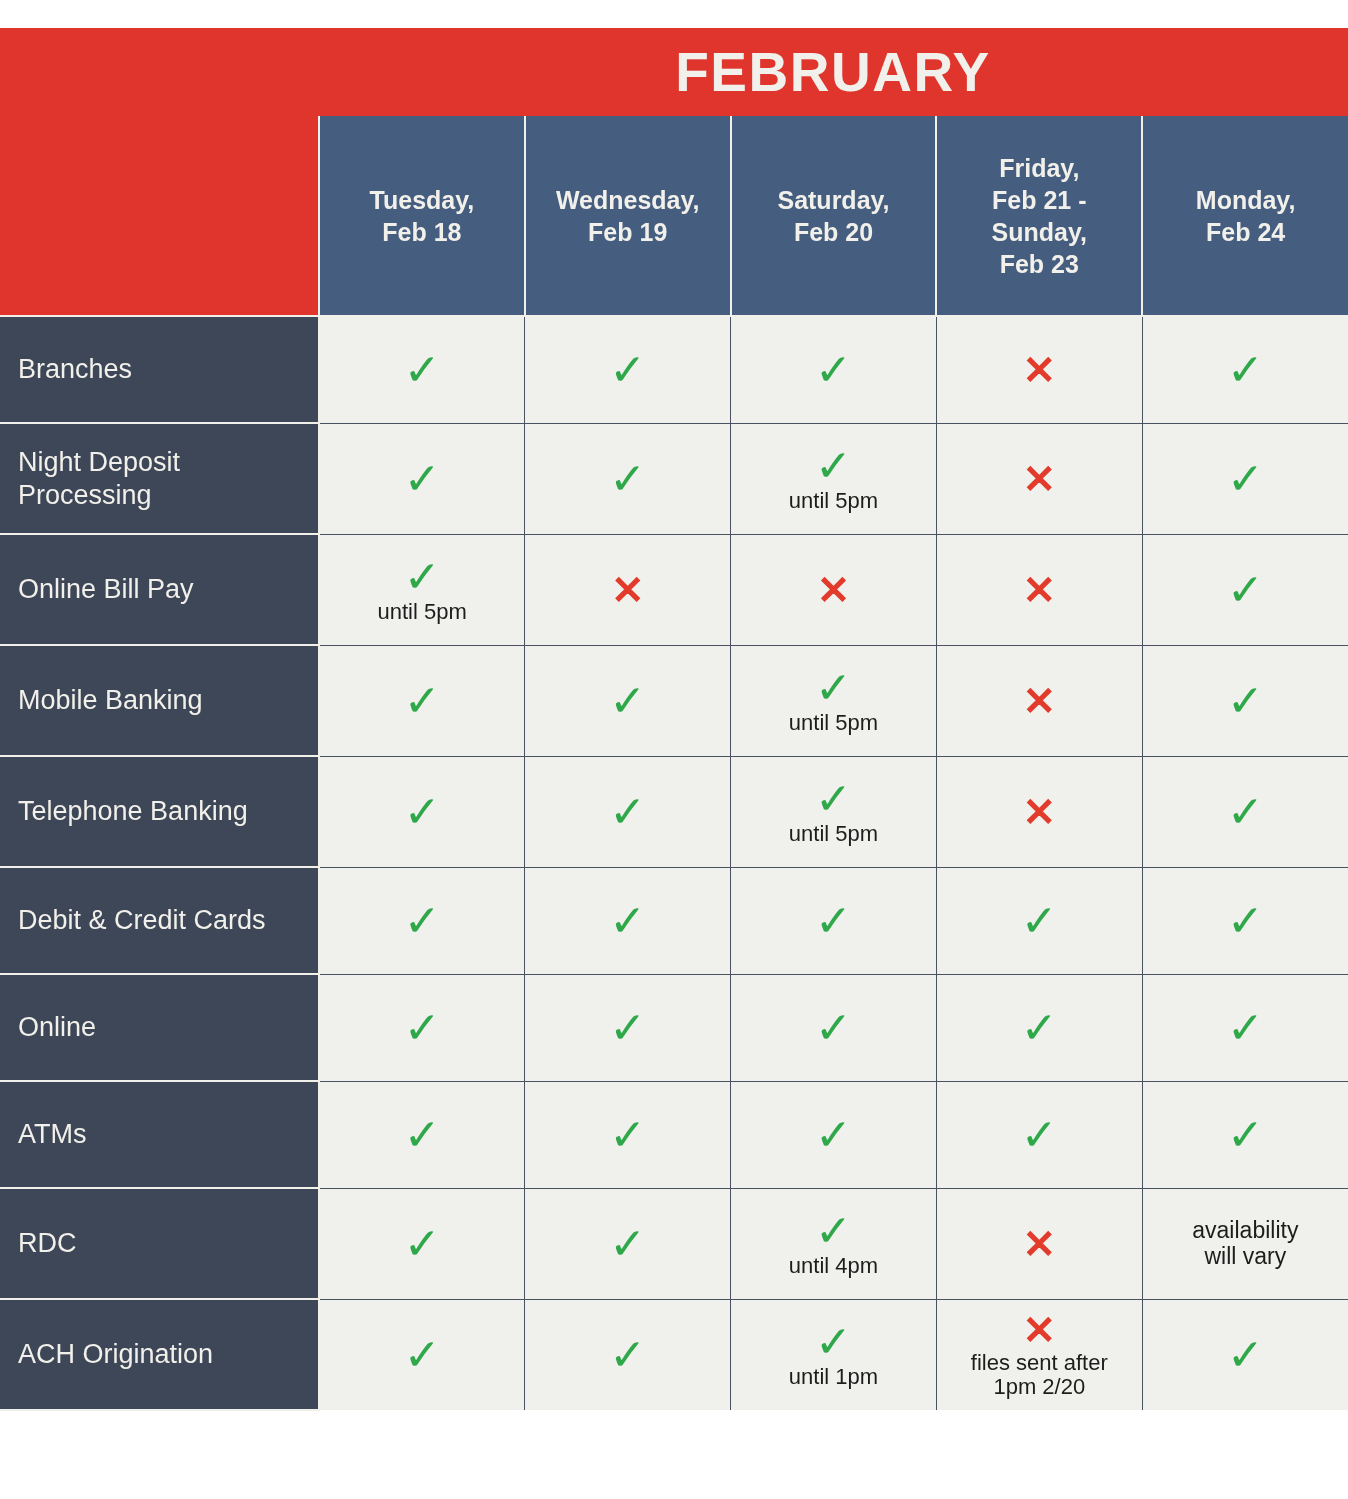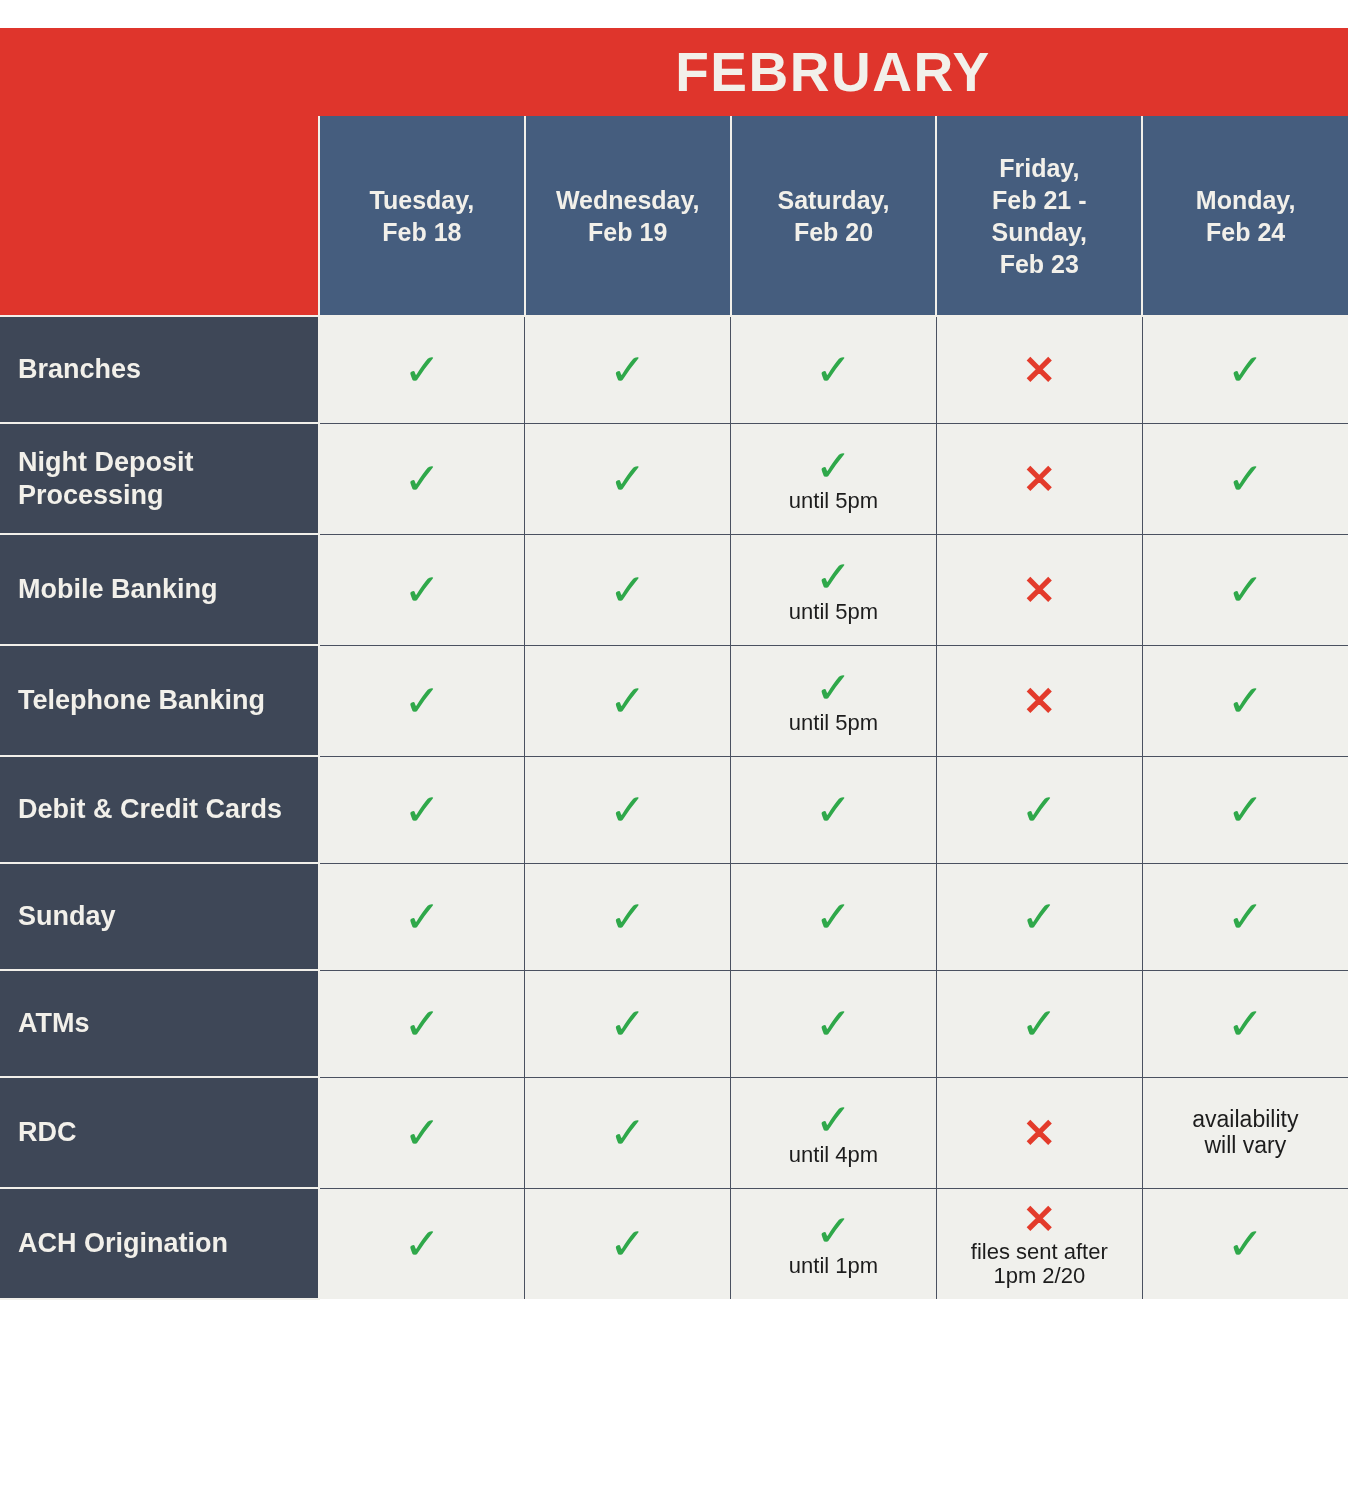--- a/index.html
+++ b/index.html
@@ -86,21 +86,21 @@
     height: 200px;
     box-sizing: border-box;
   }
   table.cal th.daycol:last-child { border-right: none; }
 
   table.cal td.rowlabel {
     width: 318px;
     background: #3e4757;
     color: #f2f0ea;
     font-size: 27px;
-    font-weight: bold;
+    font-weight: normal;
     line-height: 1.2;
     padding: 0 18px;
     vertical-align: middle;
     text-align: left;
     border: 2px solid #f2f0ea;
     border-left: none;
     box-sizing: border-box;
   }
 
   table.cal td.cell {
@@ -221,20 +221,49 @@
               <span class="mark cross">✕</span>
             </div>
           </td>
           <td class="cell">
             <div class="mark-wrap">
               <span class="mark check">✓</span>
             </div>
           </td>
         </tr>
         <tr class="r-tall">
+          <td class="rowlabel">Online Bill Pay</td>
+          <td class="cell">
+            <div class="mark-wrap">
+              <span class="mark check">✓</span>
+              <div class="note">until 5pm</div>
+            </div>
+          </td>
+          <td class="cell">
+            <div class="mark-wrap">
+              <span class="mark cross">✕</span>
+            </div>
+          </td>
+          <td class="cell">
+            <div class="mark-wrap">
+              <span class="mark cross">✕</span>
+            </div>
+          </td>
+          <td class="cell">
+            <div class="mark-wrap">
+              <span class="mark cross">✕</span>
+            </div>
+          </td>
+          <td class="cell">
+            <div class="mark-wrap">
+              <span class="mark check">✓</span>
+            </div>
+          </td>
+        </tr>
+        <tr class="r-tall">
           <td class="rowlabel">Mobile Banking</td>
           <td class="cell">
             <div class="mark-wrap">
               <span class="mark check">✓</span>
             </div>
           </td>
           <td class="cell">
             <div class="mark-wrap">
               <span class="mark check">✓</span>
             </div>
@@ -307,21 +336,21 @@
               <span class="mark check">✓</span>
             </div>
           </td>
           <td class="cell">
             <div class="mark-wrap">
               <span class="mark check">✓</span>
             </div>
           </td>
         </tr>
         <tr class="r-short">
-          <td class="rowlabel">Sunday</td>
+          <td class="rowlabel">Online</td>
           <td class="cell">
             <div class="mark-wrap">
               <span class="mark check">✓</span>
             </div>
           </td>
           <td class="cell">
             <div class="mark-wrap">
               <span class="mark check">✓</span>
             </div>
           </td>

